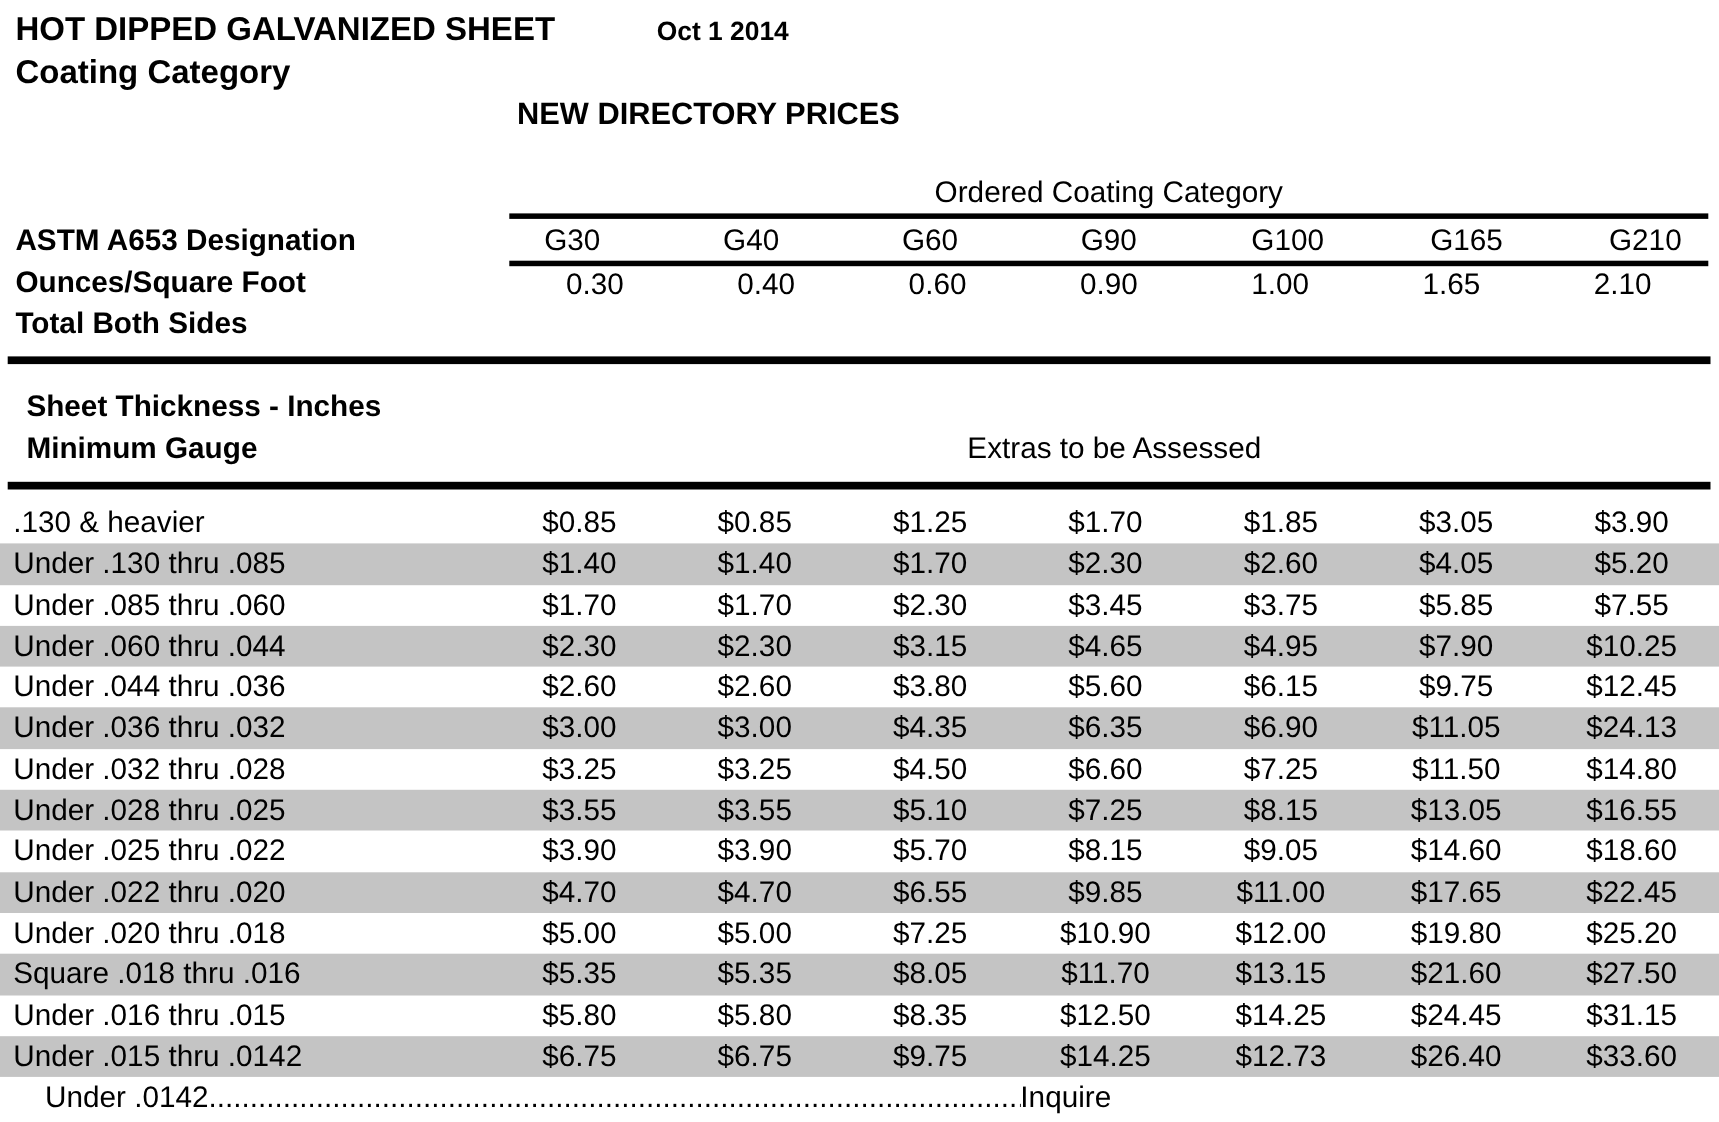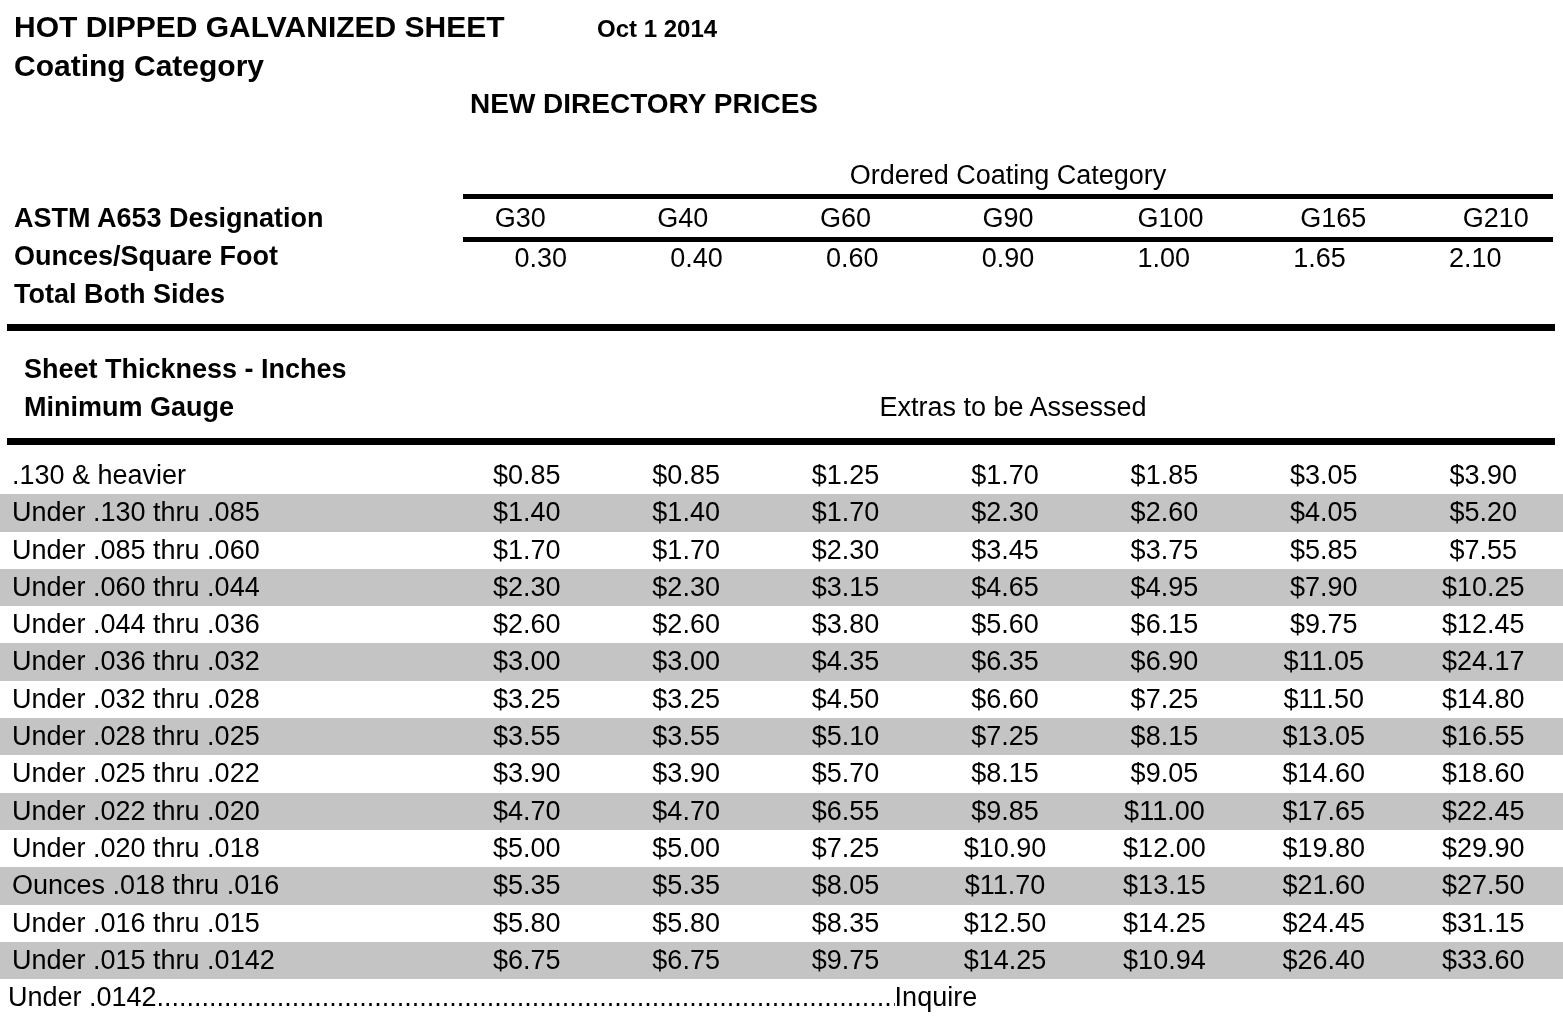--- a/index.html
+++ b/index.html
@@ -62,21 +62,21 @@
     font-size: 27px; box-sizing: border-box; 
   }
   .row .label { width: 447px; box-sizing: border-box; padding-left: 12px; white-space: nowrap; }
   .row .val { flex: 1; text-align: center; }
   .stripe { background: #c4c4c4; }
 
   .inquire-row {
     display: flex; height: 37.3px; line-height: 37.3px;
     font-size: 27px; align-items: baseline;
   }
-  .iq-label { padding-left: 8px; white-space: nowrap; }
+  .iq-label { padding-left: 8px; white-space: nowrap; margin-left: 33px; }
   .iq-leader { width: 738px; flex: none; overflow: hidden; white-space: nowrap; }
   .iq-value { white-space: nowrap; }
 </style>
 </head>
 <body>
 
 <div id="page">
 
   <div class="header">
     <div class="title-line">
@@ -184,21 +184,21 @@
         <div class="val">$12.45</div>
       </div>
       <div class="row stripe">
         <div class="label">Under .036 thru .032</div>
         <div class="val">$3.00</div>
         <div class="val">$3.00</div>
         <div class="val">$4.35</div>
         <div class="val">$6.35</div>
         <div class="val">$6.90</div>
         <div class="val">$11.05</div>
-        <div class="val">$24.17</div>
+        <div class="val">$24.13</div>
       </div>
       <div class="row">
         <div class="label">Under .032 thru .028</div>
         <div class="val">$3.25</div>
         <div class="val">$3.25</div>
         <div class="val">$4.50</div>
         <div class="val">$6.60</div>
         <div class="val">$7.25</div>
         <div class="val">$11.50</div>
         <div class="val">$14.80</div>
@@ -234,24 +234,24 @@
         <div class="val">$22.45</div>
       </div>
       <div class="row">
         <div class="label">Under .020 thru .018</div>
         <div class="val">$5.00</div>
         <div class="val">$5.00</div>
         <div class="val">$7.25</div>
         <div class="val">$10.90</div>
         <div class="val">$12.00</div>
         <div class="val">$19.80</div>
-        <div class="val">$29.90</div>
-      </div>
-      <div class="row stripe">
-        <div class="label">Ounces .018 thru .016</div>
+        <div class="val">$25.20</div>
+      </div>
+      <div class="row stripe">
+        <div class="label">Square .018 thru .016</div>
         <div class="val">$5.35</div>
         <div class="val">$5.35</div>
         <div class="val">$8.05</div>
         <div class="val">$11.70</div>
         <div class="val">$13.15</div>
         <div class="val">$21.60</div>
         <div class="val">$27.50</div>
       </div>
       <div class="row">
         <div class="label">Under .016 thru .015</div>
@@ -262,21 +262,21 @@
         <div class="val">$14.25</div>
         <div class="val">$24.45</div>
         <div class="val">$31.15</div>
       </div>
       <div class="row stripe">
         <div class="label">Under .015 thru .0142</div>
         <div class="val">$6.75</div>
         <div class="val">$6.75</div>
         <div class="val">$9.75</div>
         <div class="val">$14.25</div>
-        <div class="val">$10.94</div>
+        <div class="val">$12.73</div>
         <div class="val">$26.40</div>
         <div class="val">$33.60</div>
       </div>
     </div>
 
   <div class="inquire-row">
     <span class="iq-label">Under .0142</span>
     <span class="iq-leader">....................................................................................................................</span>
     <span class="iq-value">Inquire</span>
   </div>

